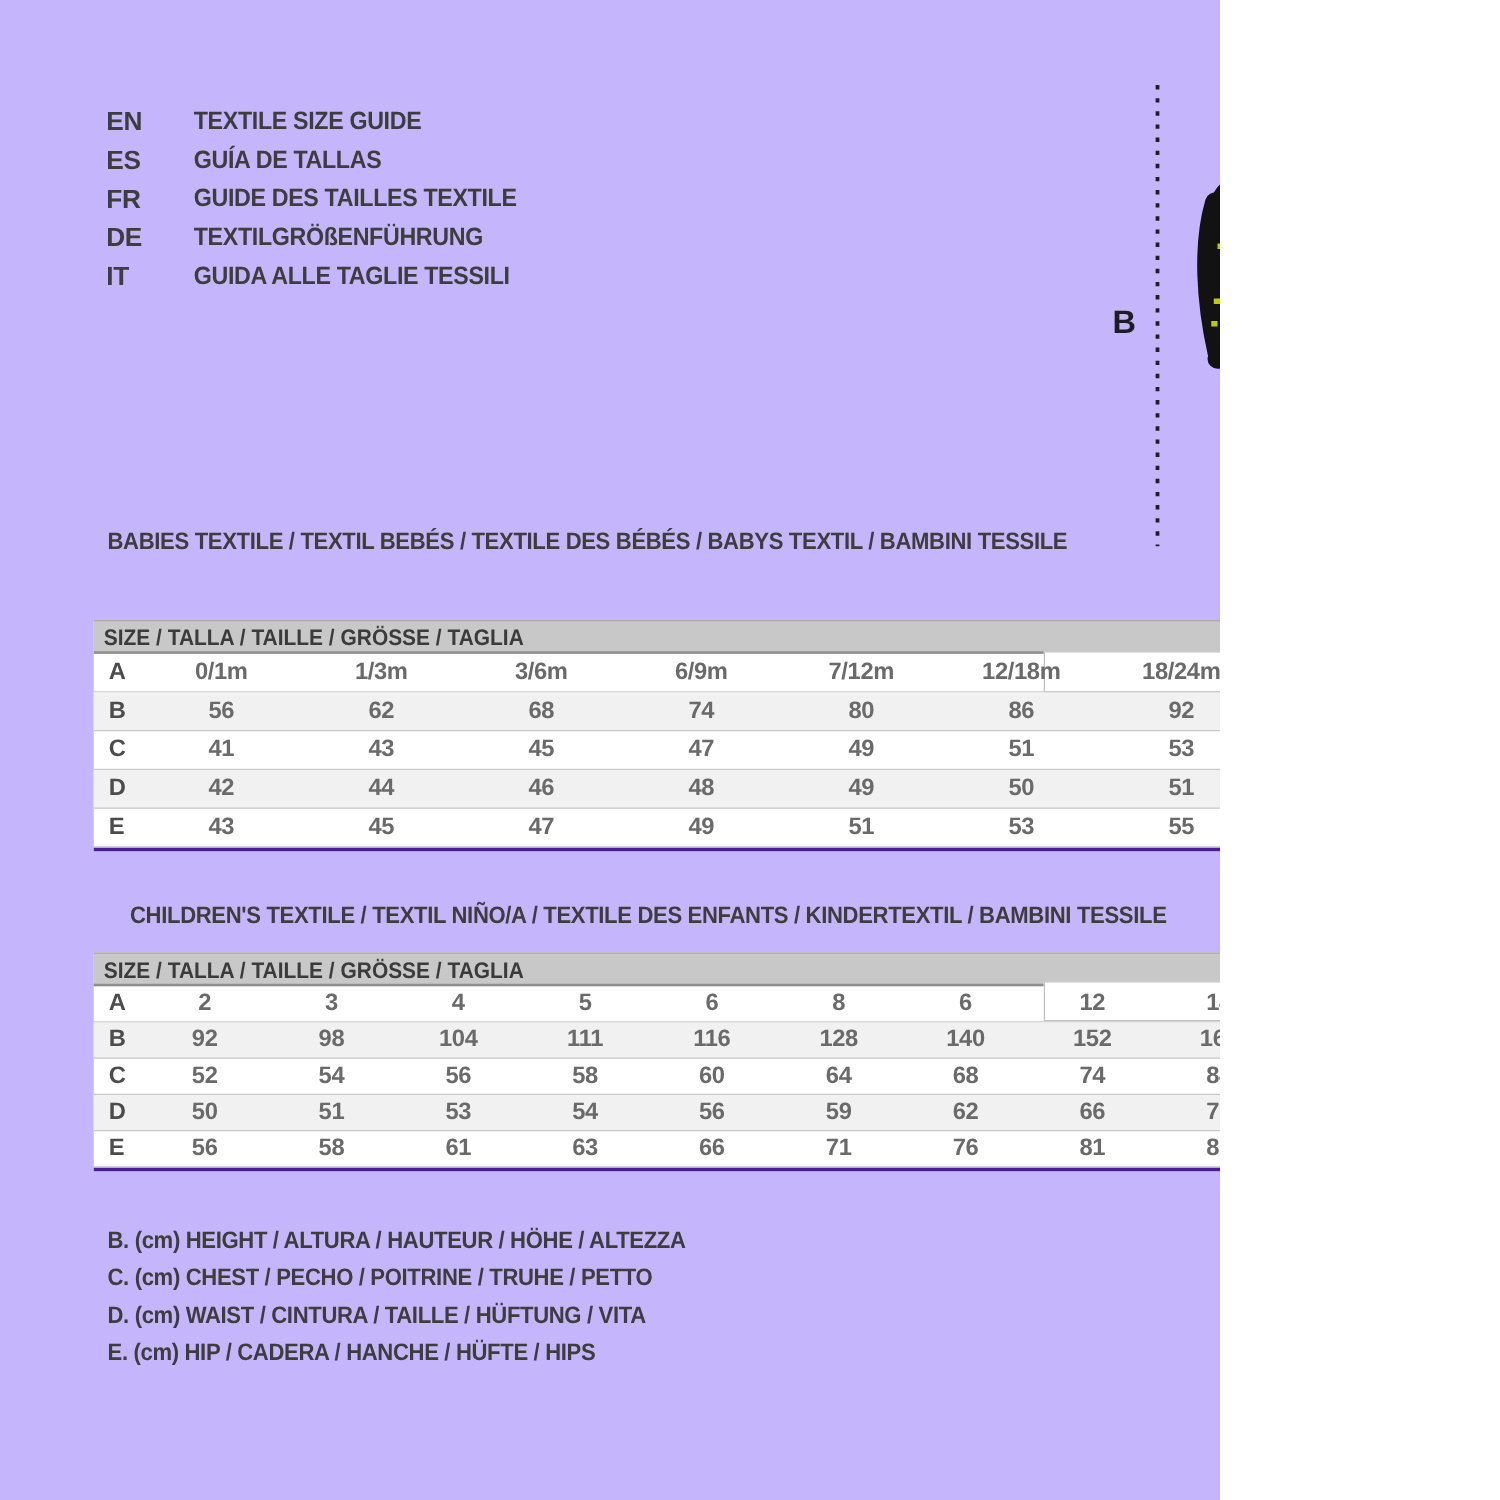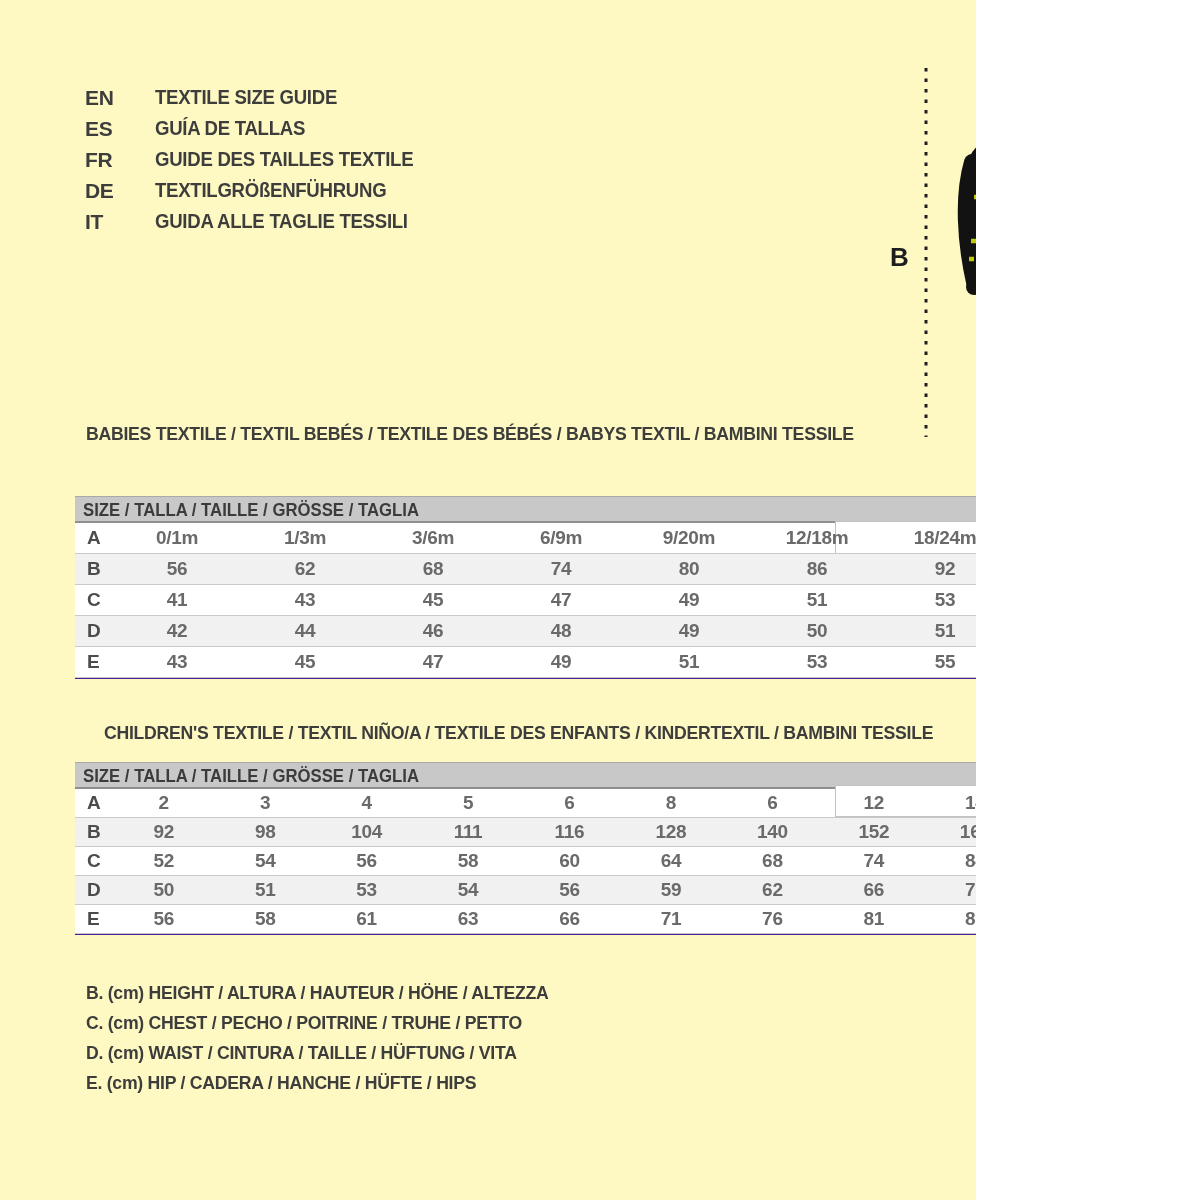--- a/index.html
+++ b/index.html
@@ -1,35 +1,35 @@
 <!DOCTYPE html>
 <html><head>
 <meta charset="utf-8">
 <style>
   html,body{margin:0;padding:0;background:#ffffff;}
   .page{
-    position:relative;width:976px;height:1200px;background:#fef9c3;overflow:hidden;
+    position:relative;width:976px;height:1200px;background:#c4b5fd;overflow:hidden;
     font-family:"Liberation Sans","DejaVu Sans",sans-serif;color:#3d3d3c;text-decoration:underline;
   }
   .condensed{display:inline-block;transform:scaleX(0.93);transform-origin:0 50%;white-space:nowrap;}
 
   
   .lang-block{position:absolute;left:85px;top:82px;}
   .lang-row{display:flex;height:31px;align-items:center;}
   .lang-code{width:70px;font-size:21px;font-weight:700;letter-spacing:-0.3px;}
   .lang-title{font-size:20px;font-weight:700;letter-spacing:-0.3px;}
 
   
   .figure-svg{position:absolute;left:870px;top:50px;}
 
   
   .section-title{position:absolute;left:86px;font-size:19px;font-weight:700;letter-spacing:-0.3px;color:#3d3d3c;white-space:nowrap;}
 
   
-  .size-table{position:absolute;left:75px;background:#fff;border-bottom:1px solid #4c1d95;}
+  .size-table{position:absolute;left:75px;background:#fff;border-bottom:3px solid #4c1d95;}
   .t-header{
     position:relative;z-index:0;height:27px;line-height:26px;background:#c8c8c8;
     border-top:1px solid #a9a9a9;border-bottom:2px solid #8f8f8f;
     padding-left:8px;font-size:18px;font-weight:700;color:#3b3b3b;box-sizing:border-box;
   }
   .t-row{position:relative;z-index:2;display:grid;box-sizing:border-box;border-bottom:1px solid #c9c9c9;}
   .babies-table .t-row{grid-template-columns:38px repeat(8,1fr);height:31px;}
   .children-table .t-row{grid-template-columns:38px repeat(9,1fr);height:29px;}
   .t-row.stripe{background:#f1f1f1;}
   .t-cell,.t-label{display:flex;align-items:center;justify-content:center;font-size:19px;font-weight:700;letter-spacing:-0.3px;color:#6a6a6a;}
@@ -110,21 +110,21 @@
     <div class="t-header">
       <span class="condensed">SIZE / TALLA / TAILLE / GRÖSSE / TAGLIA</span>
     </div>
     <div class="hl-box" style="left:760px;top:25px;width:302px;height:33px;"></div>
     <div class="t-row">
       <div class="t-label">A</div>
       <div class="t-cell">0/1m</div>
       <div class="t-cell">1/3m</div>
       <div class="t-cell">3/6m</div>
       <div class="t-cell">6/9m</div>
-      <div class="t-cell">9/20m</div>
+      <div class="t-cell">7/12m</div>
       <div class="t-cell">12/18m</div>
       <div class="t-cell">18/24m</div>
       <div class="t-cell">24/36m</div>
     </div>
     <div class="t-row stripe">
       <div class="t-label">B</div>
       <div class="t-cell">56</div>
       <div class="t-cell">62</div>
       <div class="t-cell">68</div>
       <div class="t-cell">74</div>

